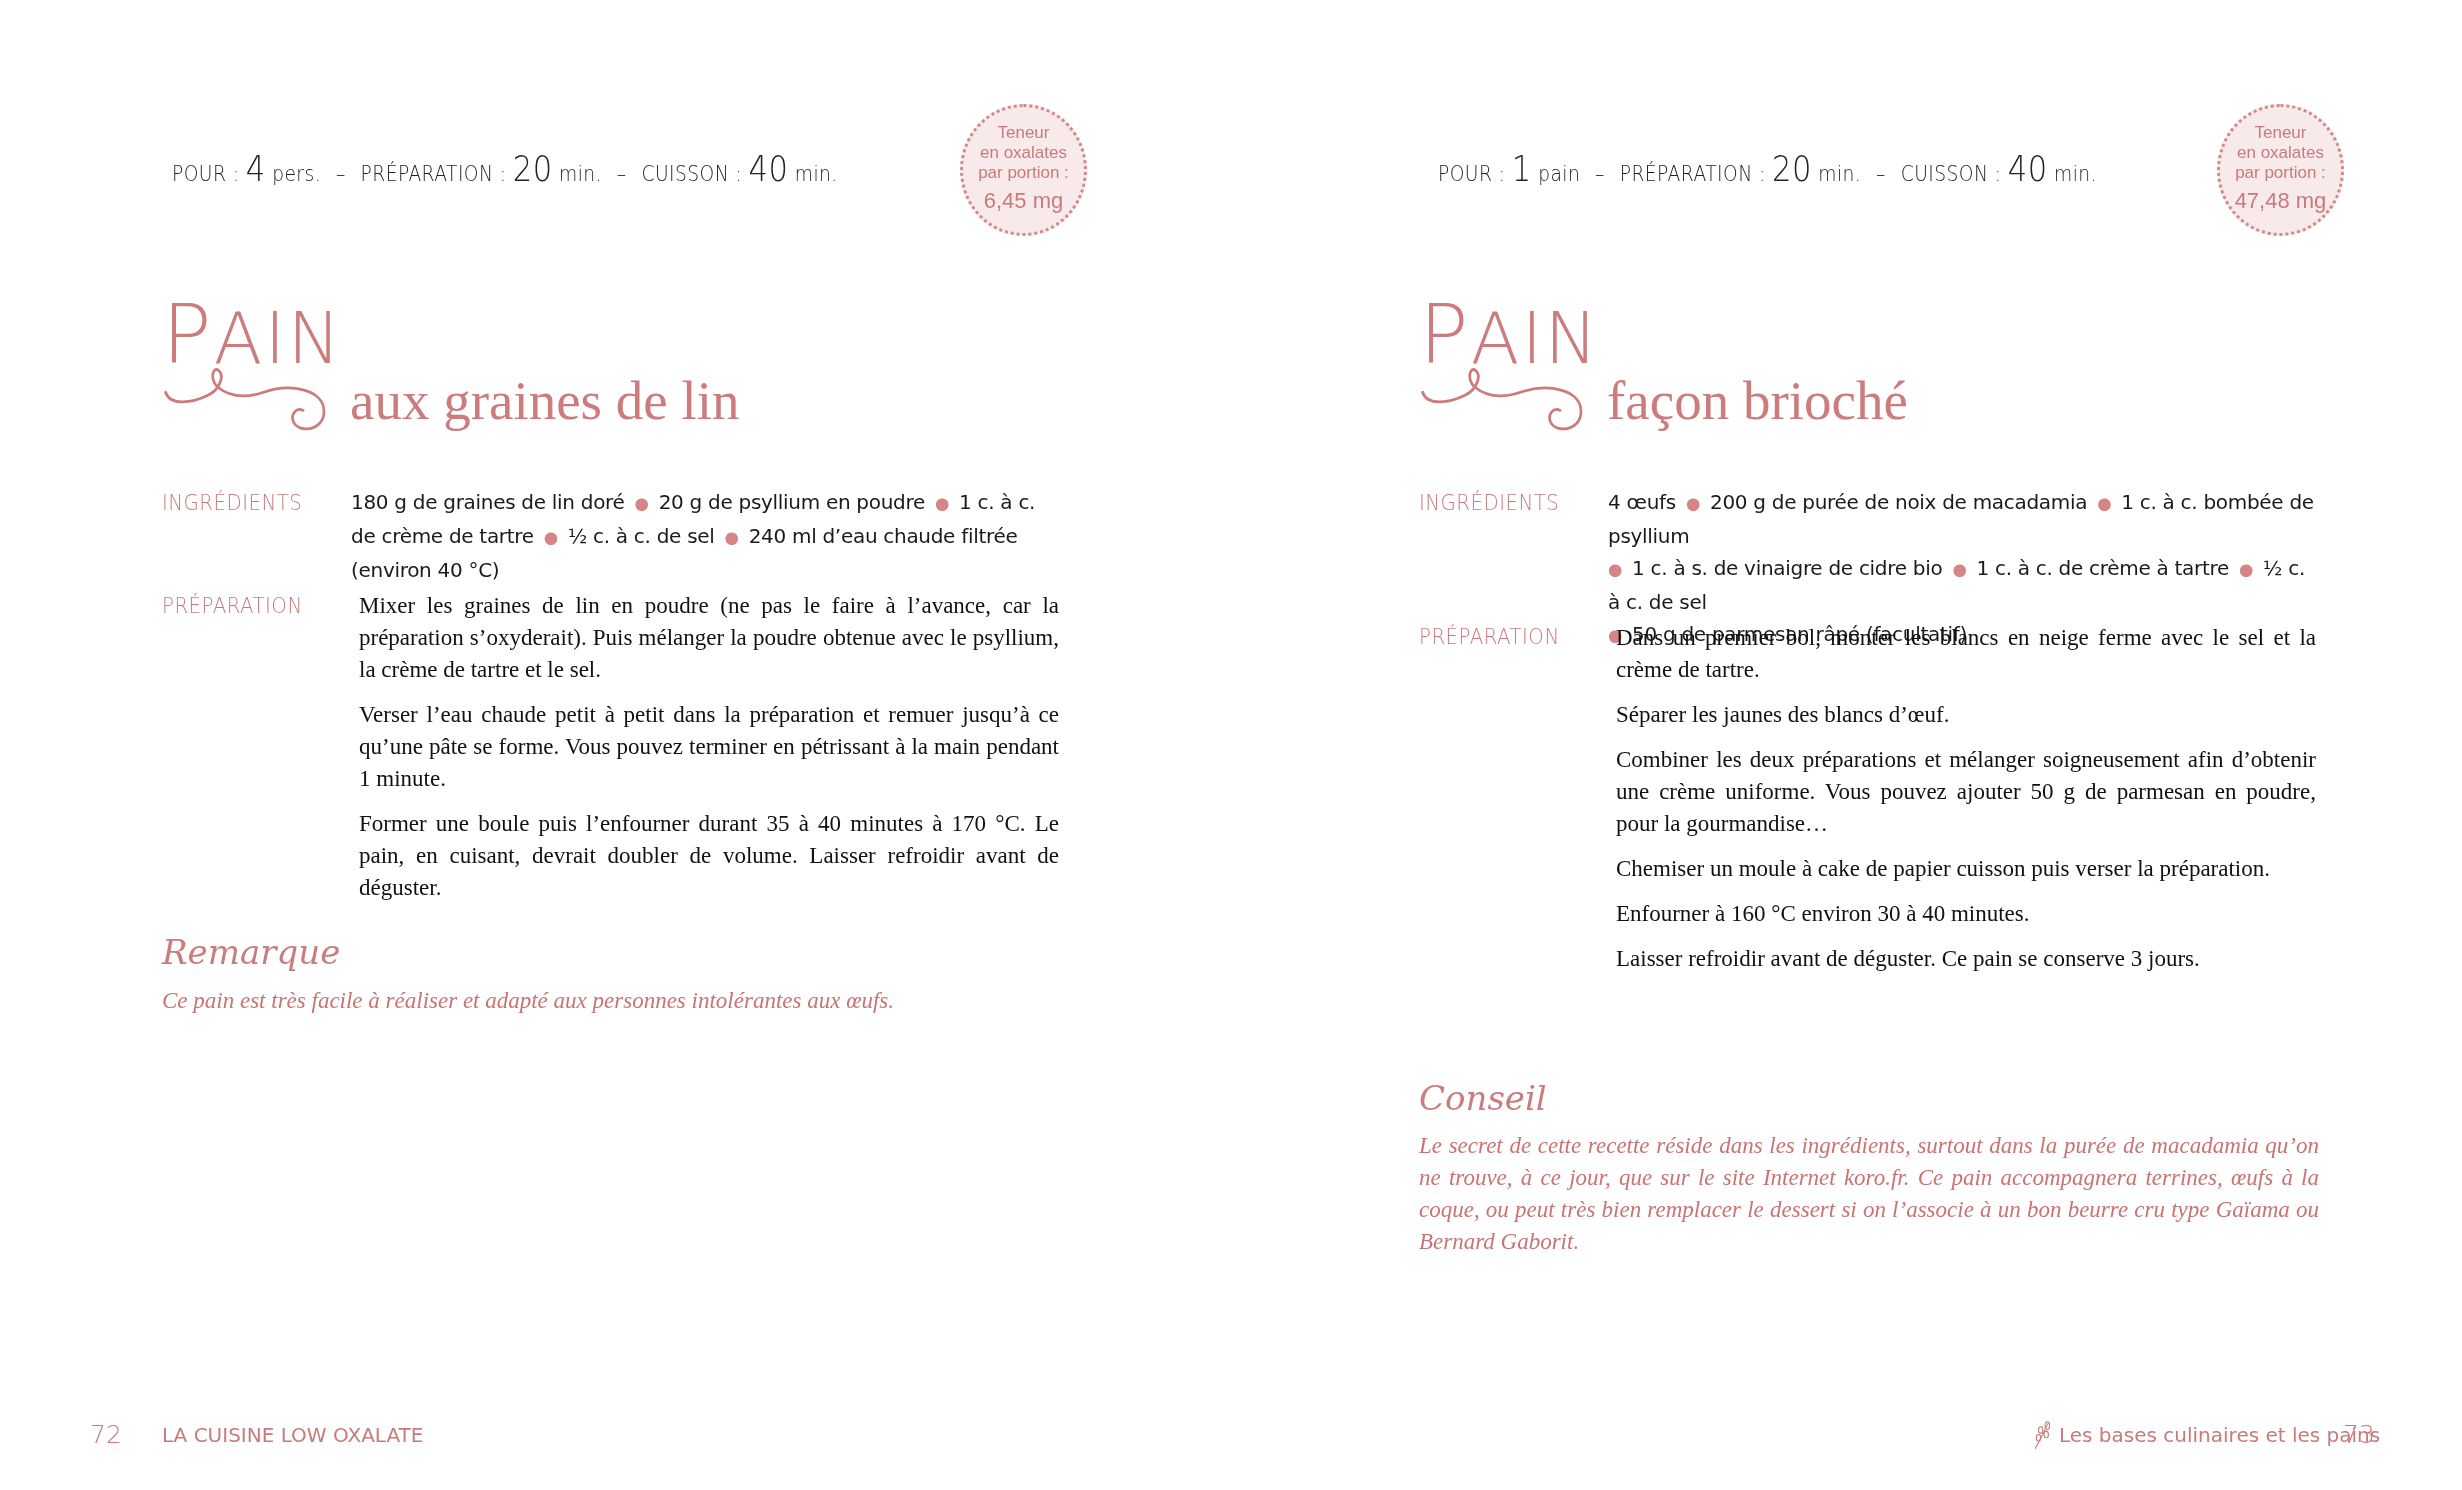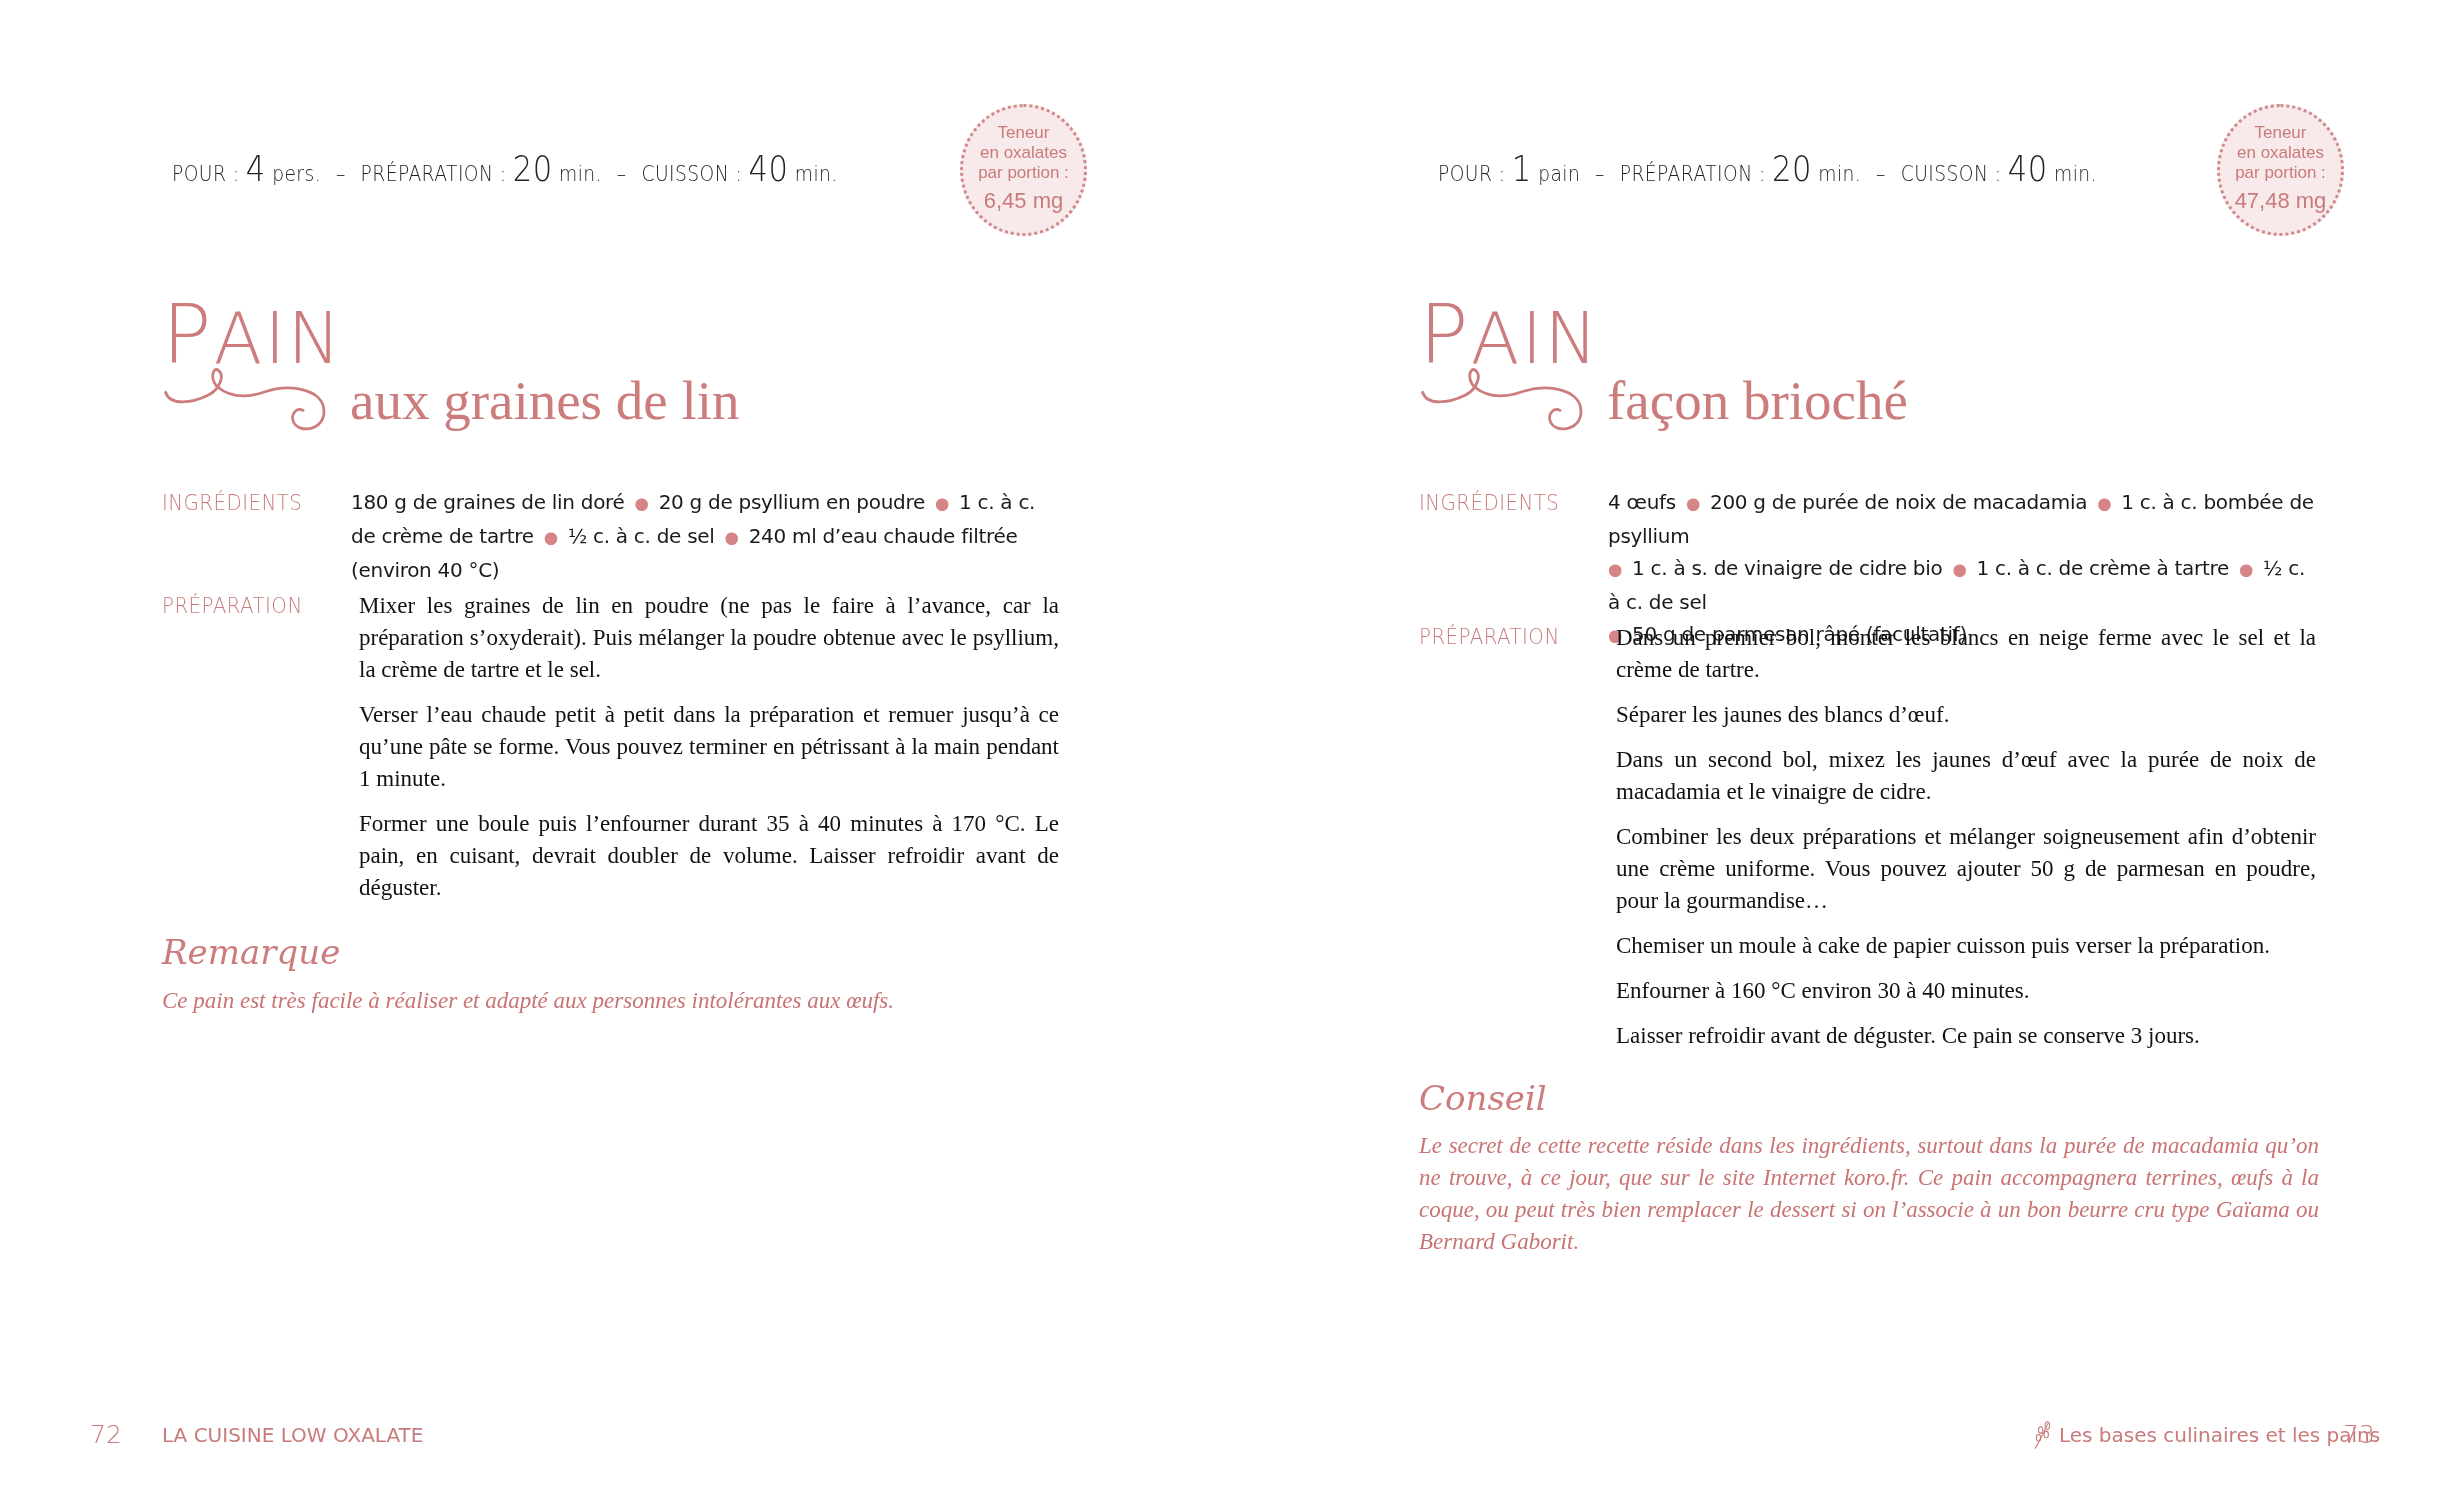--- a/index.html
+++ b/index.html
@@ -162,21 +162,20 @@
 
   <div class="label" style="left:188px; top:490px;">INGRÉDIENTS</div>
   <div class="ingredients" style="left:377px; top:486px;">
     <span>4 œufs</span><span class="dot">●</span><span>200 g de purée de noix de macadamia</span><span class="dot">●</span><span>1 c. à c. bombée de psyllium</span><br><span class="dot" style="margin-left:0">●</span><span>1 c. à s. de vinaigre de cidre bio</span><span class="dot">●</span><span>1 c. à c. de crème à tartre</span><span class="dot">●</span><span>½ c. à c. de sel</span><br><span class="dot" style="margin-left:0">●</span><span>50 g de parmesan râpé (facultatif)</span>
   </div>
 
   <div class="label" style="left:188px; top:624px;">PRÉPARATION</div>
   <div class="prep" style="left:377px; top:622px;">
     <p>Dans un premier bol, monter les blancs en neige ferme avec le sel et la crème de tartre.</p>
     <p>Séparer les jaunes des blancs d’œuf.</p>
-    <p>Dans un second bol, mixez les jaunes d’œuf avec la purée de noix de macadamia et le vinaigre de cidre.</p>
     <p>Combiner les deux préparations et mélanger soigneusement afin d’obtenir une crème uniforme. Vous pouvez ajouter 50 g de parmesan en poudre, pour la gourmandise…</p>
     <p>Chemiser un moule à cake de papier cuisson puis verser la préparation.</p>
     <p>Enfourner à 160 °C environ 30 à 40 minutes.</p>
     <p>Laisser refroidir avant de déguster. Ce pain se conserve 3 jours.</p>
   </div>
 
   <div class="note-title" style="left:188px; top:1081px;">Conseil</div>
   <div class="note-text" style="left:188px; top:1130px; width:900px;">Le secret de cette recette réside dans les ingrédients, surtout dans la purée de macadamia qu’on ne trouve, à ce jour, que sur le site Internet koro.fr. Ce pain accompagnera terrines, œufs à la coque, ou peut très bien remplacer le dessert si on l’associe à un bon beurre cru type Gaïama ou Bernard Gaborit.</div>
 
   <svg style="position:absolute; left:802px; top:1420px;" width="18.7" height="30" viewBox="0 0 34 54">

